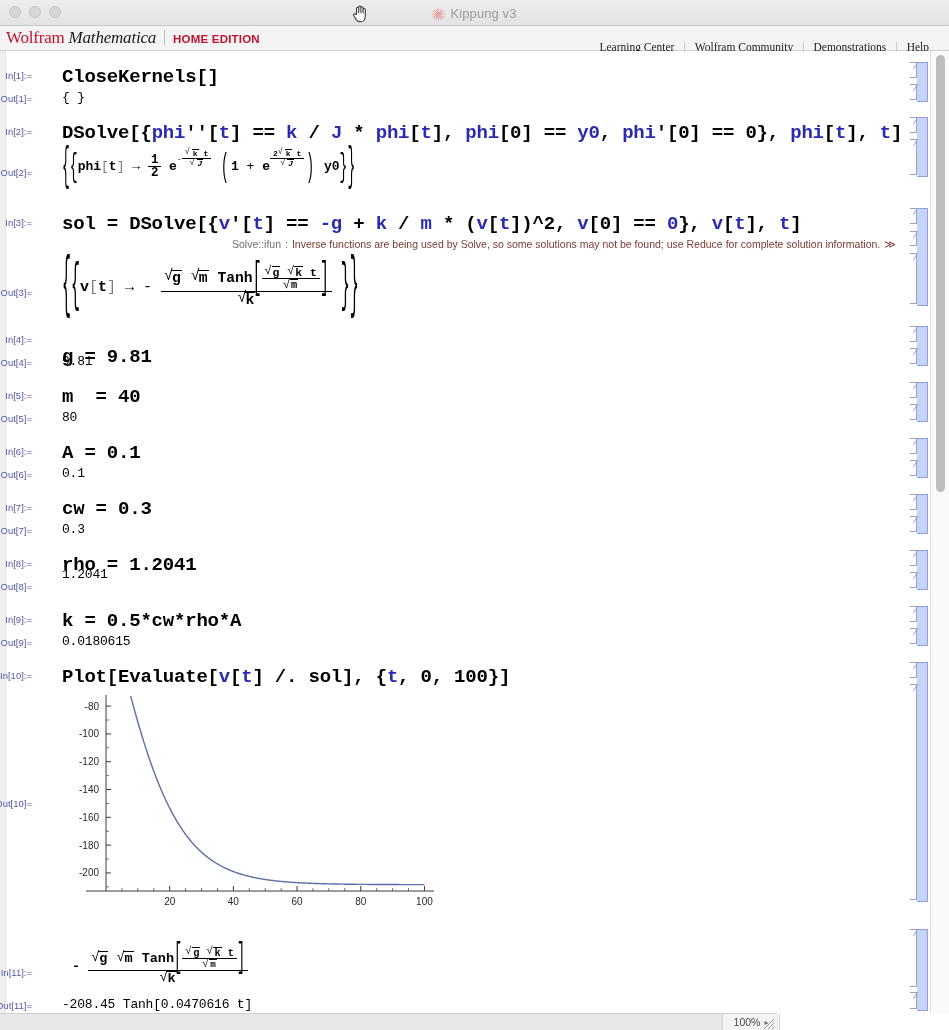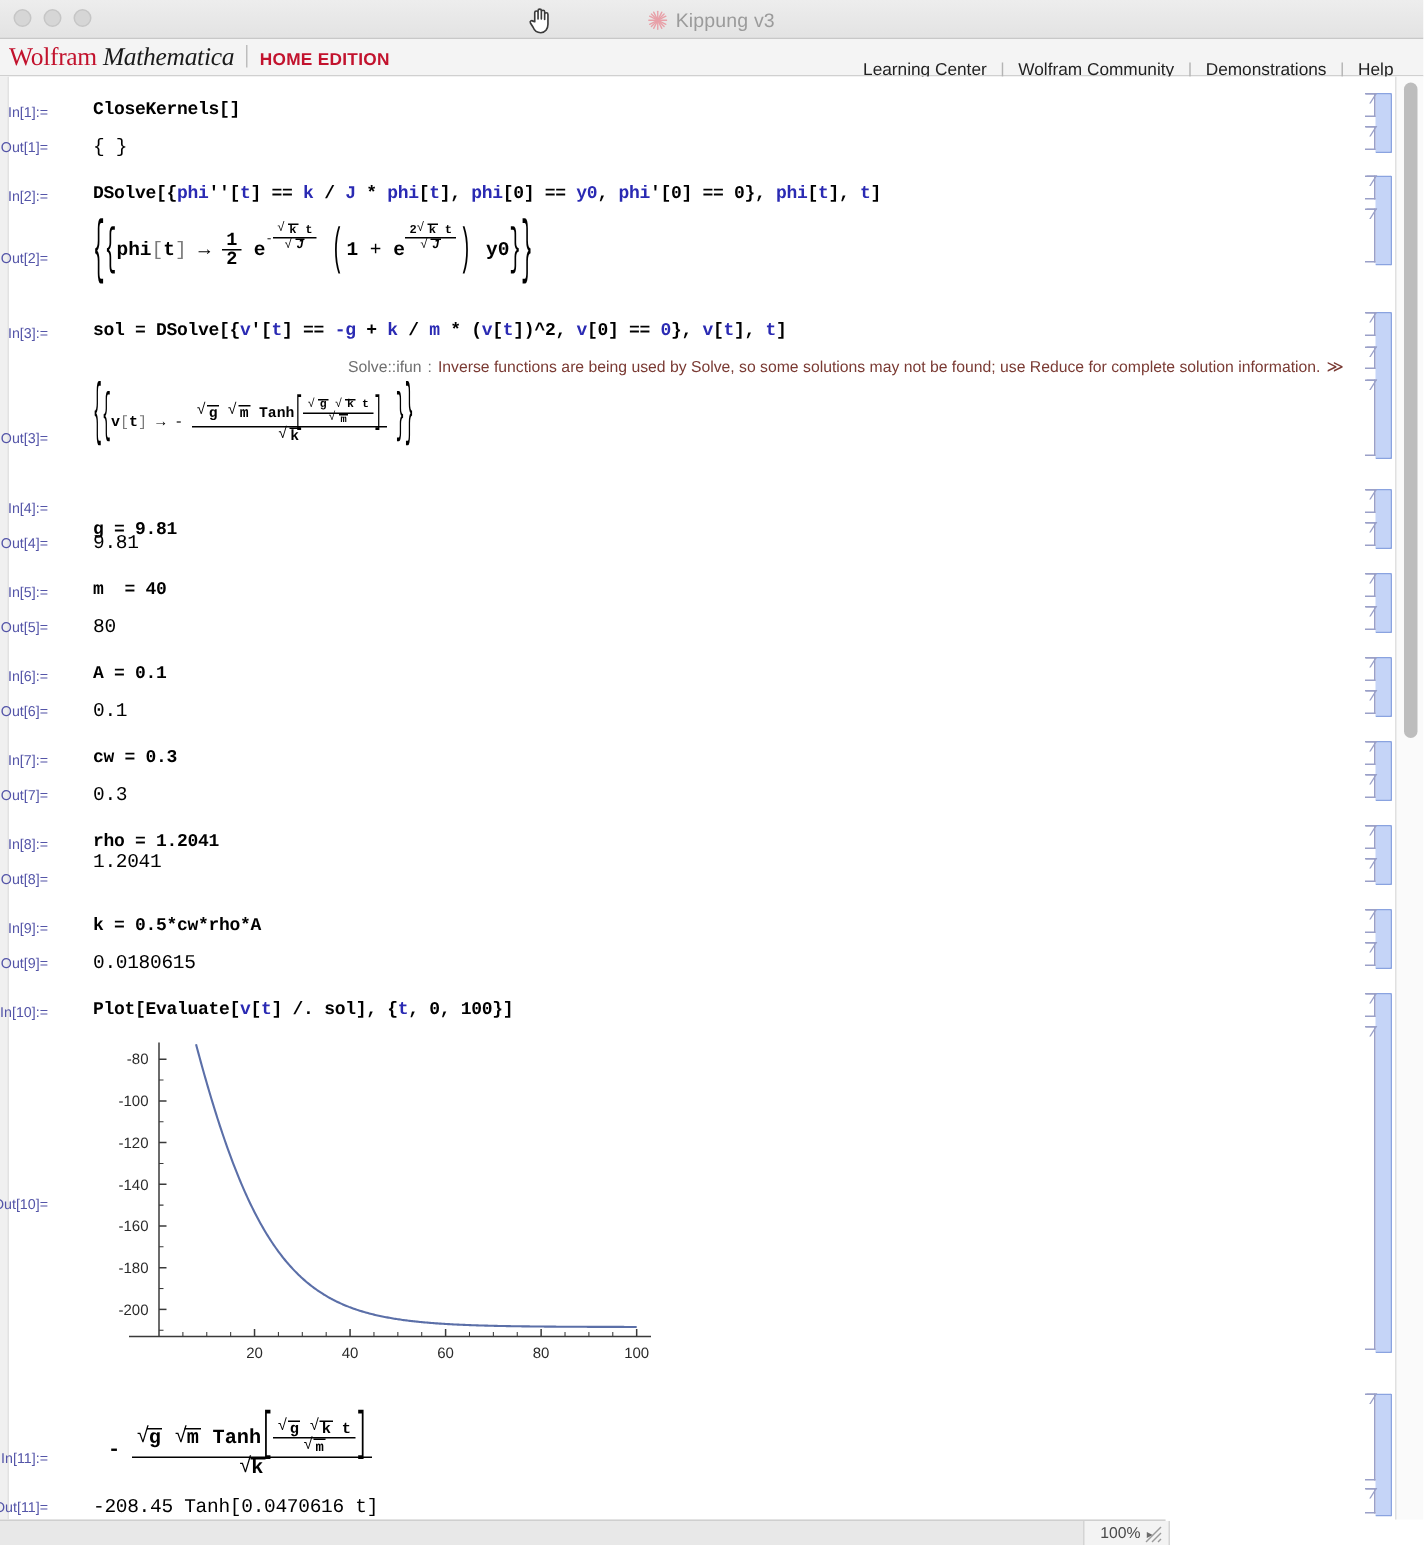--- a/index.html
+++ b/index.html
@@ -54,21 +54,21 @@
   .brand-sep {
     display: inline-block; width: 1px; height: 15px; background: #bdbdbd;
     margin: 0 8px; position: relative; top: 2px;
   }
   .brand-home {
     font-size: 11.5px; font-weight: bold; color: #c2122d; letter-spacing: 0.2px;
   }
   .navlinks {
     position: absolute; right: 12px; top: 0; height: 42px;
     display: flex; align-items: center; gap: 0px;
-    font-size: 11.5px; color: #222;
+    font-size: 11.5px; color: #222; font-family: Liberation Serif, serif;
   }
   .navlink { padding: 0 8px; cursor: default; white-space: nowrap; }
   .navdiv { color: #b4b4b4; padding: 0 1px; }
 
   
   .notebook {
     position: absolute; left: 0; top: 51px; width: 949px; height: 962px;
     background: #ffffff;
     overflow: hidden;
   }
@@ -87,21 +87,21 @@
     position: absolute; width: 62px; text-align: right;
     font-size: 9.5px; color: #5455a8; font-family: "Liberation Sans", sans-serif;
     letter-spacing: 0;
   }
   .lbl.out { color: #5455a8; }
   .content {
     position: absolute; left: 56px;
     font-family: "Liberation Mono", monospace;
   }
   .inexpr {
-    font-size: 12px; font-weight: bold; color: #000; white-space: pre;
+    font-size: 19px; font-weight: bold; color: #000; white-space: pre;
     letter-spacing: -0.2px;
   }
   .outexpr {
     font-size: 13px; color: #000; white-space: pre; letter-spacing: -0.2px;
   }
   .sym { color: #2a2ab3; }
   .gray { color: #7b7b7b; }
 
   
   .msg {
@@ -275,21 +275,21 @@
 
       <div class="cell">
         <span class="lbl" style="left:-36px; top:166px;">In[3]:=</span>
         <span class="content inexpr" style="top:162px;"><span>sol = DSolve[{</span><span class="sym">v</span><span>'[</span><span class="sym">t</span><span>] == </span><span class="sym">-g</span><span> + </span><span class="sym">k</span><span> / </span><span class="sym">m</span><span> * (</span><span class="sym">v</span><span>[</span><span class="sym">t</span><span>])</span><span>^2, </span><span class="sym">v</span><span>[0] == </span><span class="sym">0</span><span>}, </span><span class="sym">v</span><span>[</span><span class="sym">t</span><span>], </span><span class="sym">t</span><span>]</span></span>
       </div>
       <div class="cell">
         <span class="msg" style="top:187px;"><span class="msgname">Solve::ifun</span><span class="msgname" style="padding:0 4px;">:</span><span>Inverse functions are being used by Solve, so some solutions may not be found; use Reduce for complete solution information.</span><span class="more" style="padding-left:4px;">≫</span></span>
       </div>
       <div class="cell">
         <span class="lbl out" style="left:-36px; top:236px;">Out[3]=</span>
-        <span class="content math" style="top:215px; font-size:10px;">
+        <span class="content math" style="top:215px; font-size:15px;">
           <span style="display:inline-block; vertical-align:middle; line-height:1;">
             <span class="brk4">{</span><span class="brk3">{</span><span class="mb">v</span><span class="gray">[</span><span class="mb">t</span><span class="gray">]</span> → -
             <span class="frac" style="font-size:0.98em;">
               <span class="num"><span class="sqrt"><span class="rad mb">g</span></span>&nbsp;<span class="sqrt"><span class="rad mb">m</span></span>&nbsp;<span class="mb">Tanh</span><span class="brk2">[</span><span class="frac" style="font-size:0.78em;"><span class="num"><span class="sqrt"><span class="rad mb">g</span></span>&nbsp;<span class="sqrt"><span class="rad mb">k</span></span>&nbsp;<span class="mb">t</span></span><span class="den"><span class="sqrt"><span class="rad mb" style="font-size:0.9em;">m</span></span></span></span><span class="brk2">]</span></span>
               <span class="den"><span class="sqrt"><span class="rad mb">k</span></span></span>
             </span>
             <span class="brk3">}</span><span class="brk4">}</span>
           </span>
         </span>
       </div>

